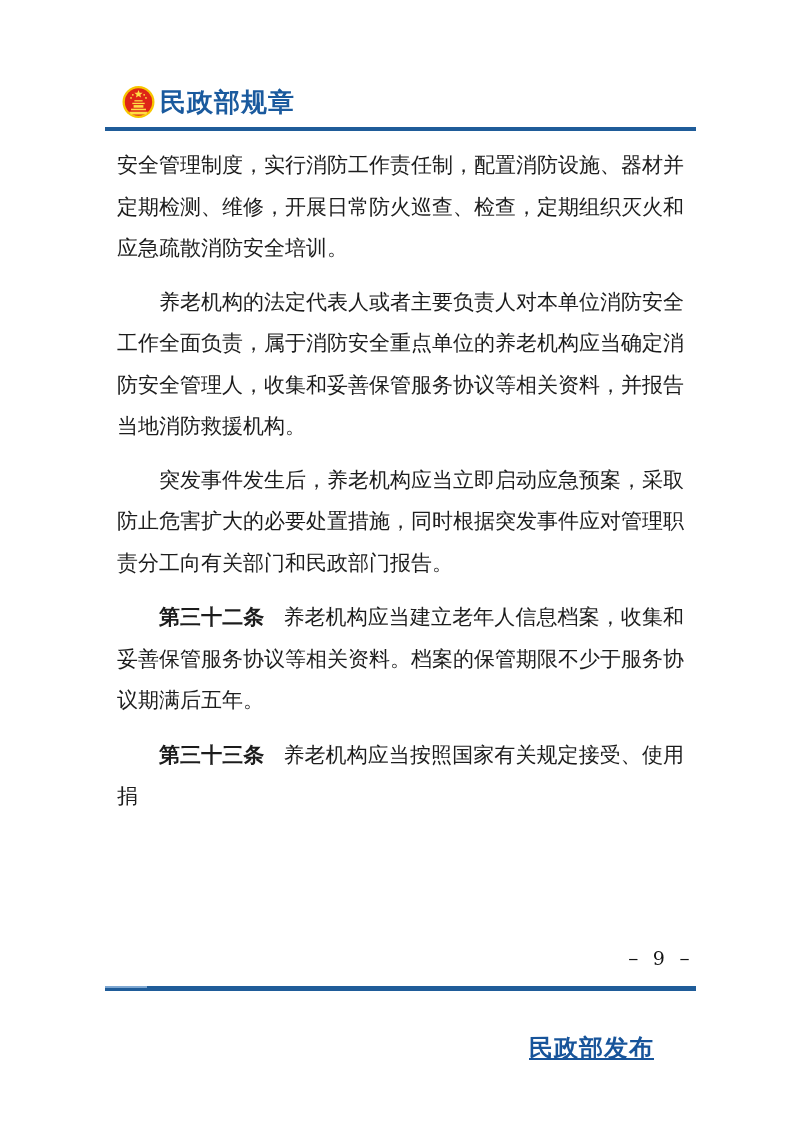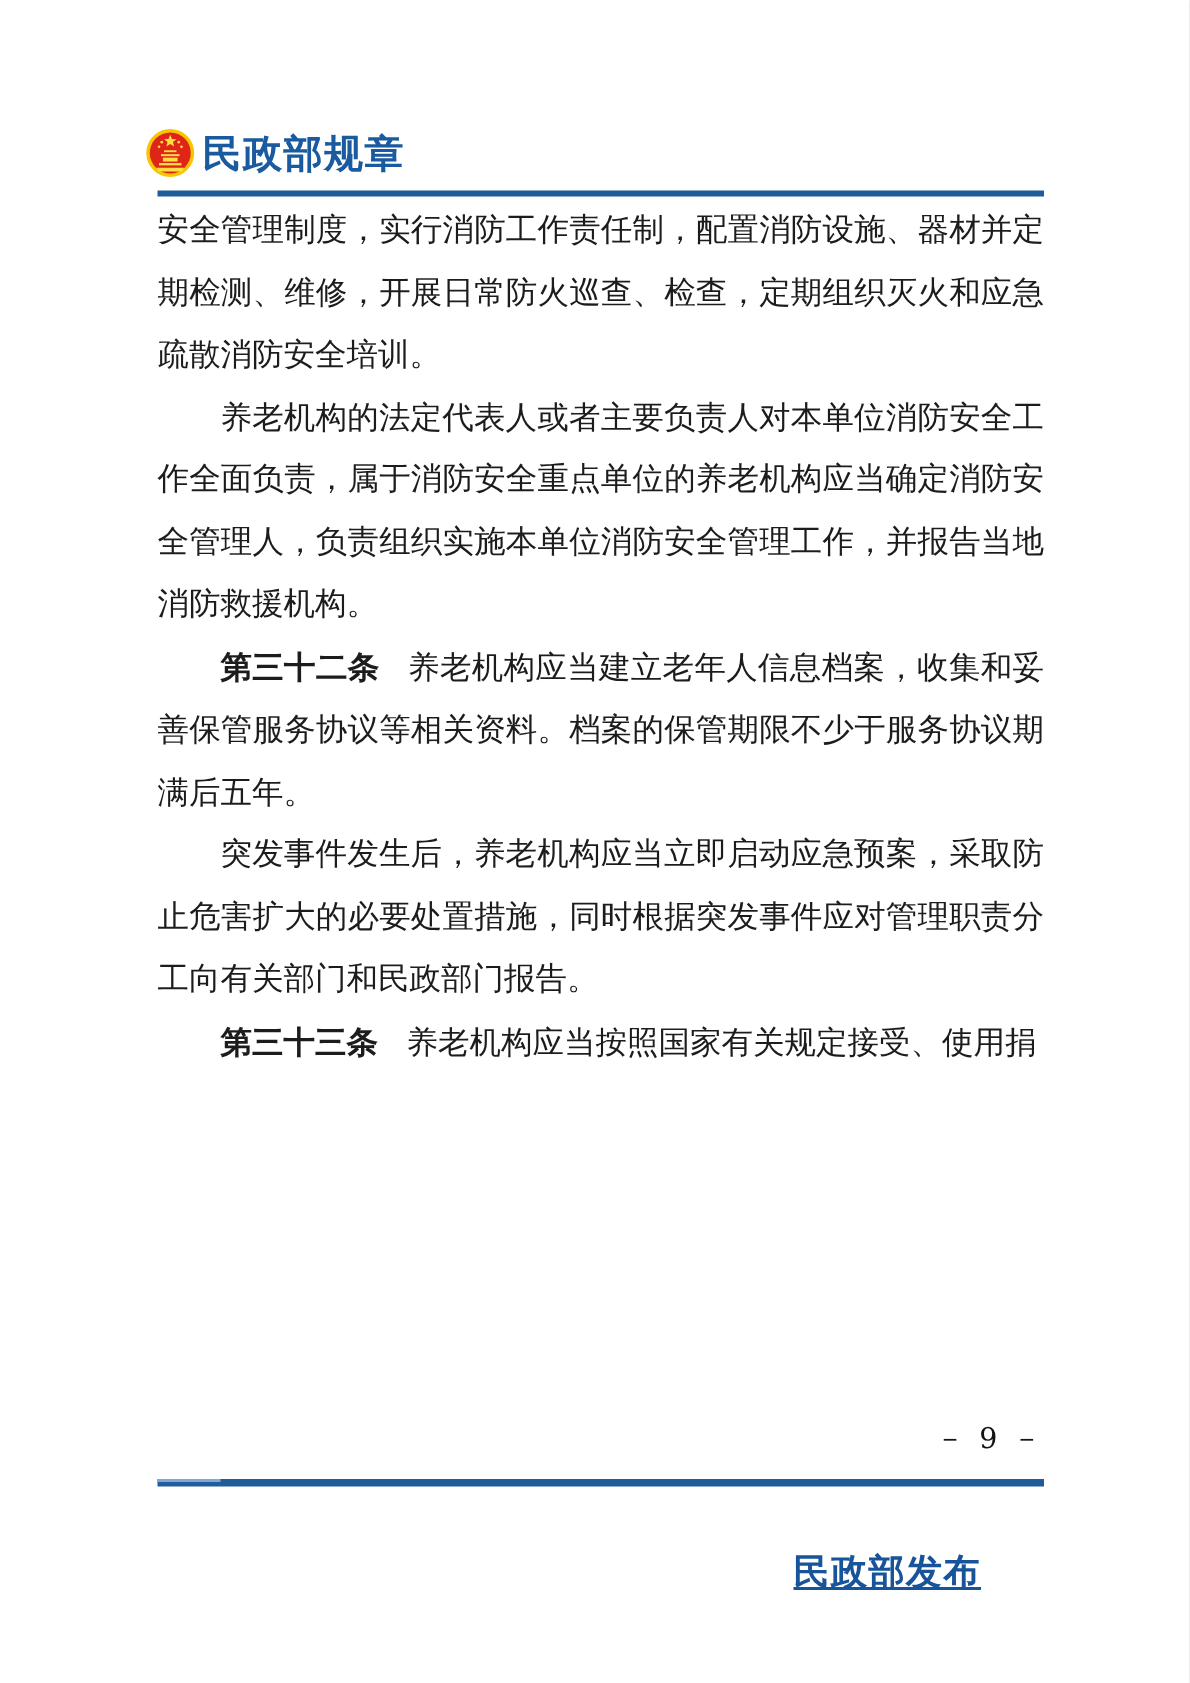--- a/index.html
+++ b/index.html
@@ -10,21 +10,21 @@
     margin: 0 auto;
     background: #ffffff;
     box-shadow: 0 0 4px rgba(0,0,0,.15);
     overflow: hidden;
     font-family: "Liberation Sans", sans-serif;
   }
 
   
   .header {
     position: absolute;
-    left: 97px;
+    left: 122px;
     top: 85px;
     display: flex;
     align-items: flex-end;
     gap: 5px;
   }
   .emblem { width: 33px; height: 34px; flex: 0 0 auto; }
   .emblem svg { width: 100%; height: 100%; display: block; }
   .header-title {
     font-size: 26px;
     font-weight: bold;
@@ -47,21 +47,21 @@
     position: absolute;
     left: 105px;
     top: 133px;
     width: 591px;
     font-family: "DejaVu Serif", serif;
     font-size: 21px;
     line-height: 41.5px;
     color: #1c1c1c;
     text-align: justify;
   }
-  .doc-body p { margin: 0; }
+  .doc-body p { margin: 12px; }
   .doc-body p.indent { text-indent: 42px; }
   .term { font-weight: bold; margin-right: 19px; }
 
   
   .page-number {
     position: absolute;
     top: 946px;
     right: 97px;
     font-family: "DejaVu Serif", serif;
     font-size: 19px;
@@ -118,23 +118,23 @@
         <rect x="17.5" y="45" width="29" height="3" fill="#ffde45"></rect>
         <path d="M14 51 h36 l-3 5 h-30 z" fill="#ffde45"></path>
       </svg>
     </span>
     <span class="header-title">民政部规章</span>
   </div>
   <div class="header-rule"></div>
 
   <div class="doc-body">
       <p class="para">安全管理制度，实行消防工作责任制，配置消防设施、器材并定期检测、维修，开展日常防火巡查、检查，定期组织灭火和应急疏散消防安全培训。</p>
-      <p class="para indent">养老机构的法定代表人或者主要负责人对本单位消防安全工作全面负责，属于消防安全重点单位的养老机构应当确定消防安全管理人，负责组织实施本单位消防安全管理工作，并报告当地消防救援机构。</p>
+      <p class="para indent">养老机构的法定代表人或者主要负责人对本单位消防安全工作全面负责，属于消防安全重点单位的养老机构应当确定消防安全管理人，收集和妥善保管服务协议等相关资料，并报告当地消防救援机构。</p>
+      <p class="para indent">突发事件发生后，养老机构应当立即启动应急预案，采取防止危害扩大的必要处置措施，同时根据突发事件应对管理职责分工向有关部门和民政部门报告。</p>
       <p class="para indent"><span class="term">第三十二条</span>养老机构应当建立老年人信息档案，收集和妥善保管服务协议等相关资料。档案的保管期限不少于服务协议期满后五年。</p>
-      <p class="para indent">突发事件发生后，养老机构应当立即启动应急预案，采取防止危害扩大的必要处置措施，同时根据突发事件应对管理职责分工向有关部门和民政部门报告。</p>
       <p class="para indent"><span class="term">第三十三条</span>养老机构应当按照国家有关规定接受、使用捐</p>
     </div>
 
   <div class="page-number">－ 9 －</div>
   <div class="footer-rule">
     <span class="light-cap"></span>
   </div>
   <div class="publisher">民政部发布</div>
 
 </div>

